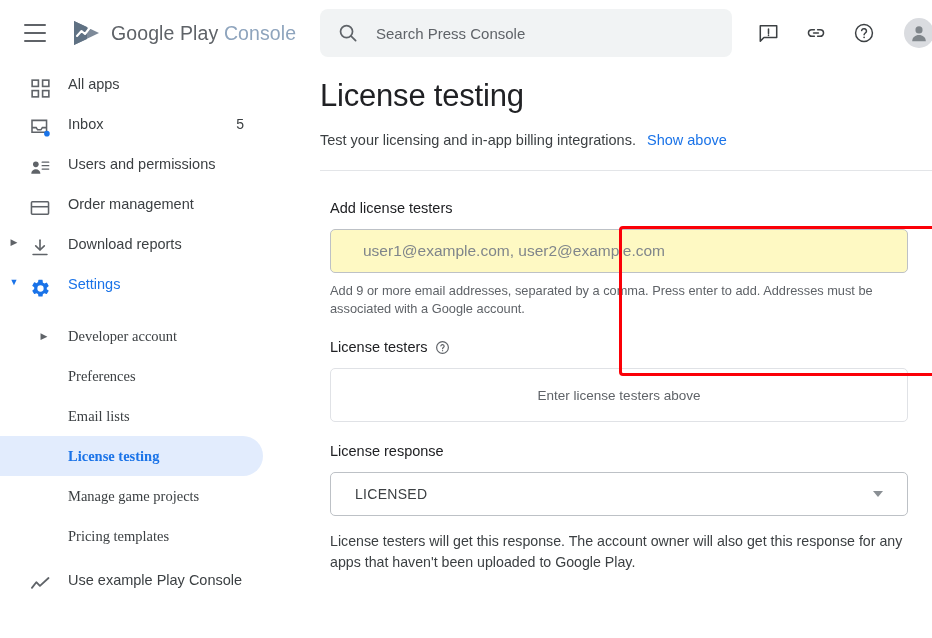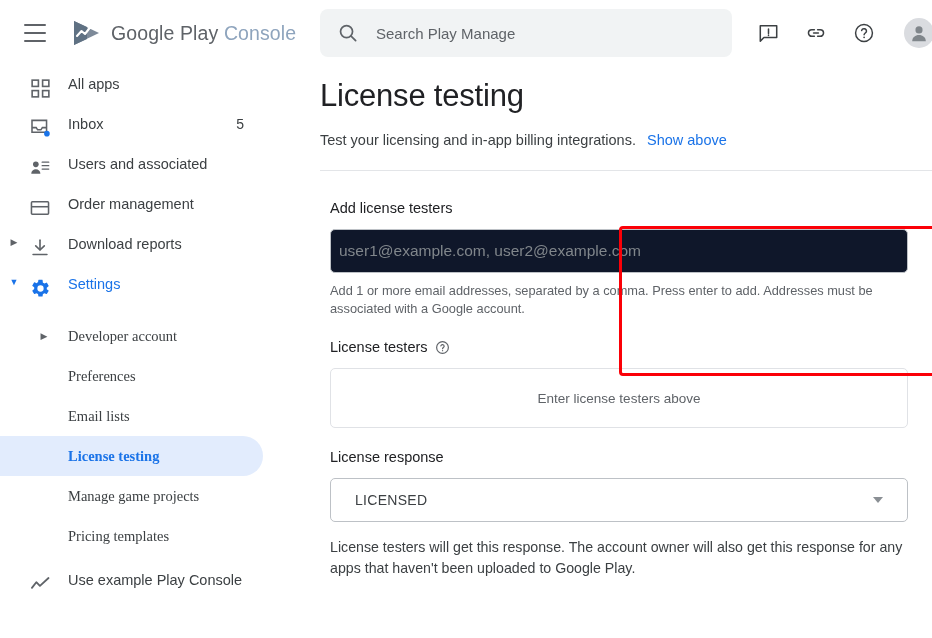--- a/index.html
+++ b/index.html
@@ -130,31 +130,31 @@
   .section { padding-left: 10px; }
   .field-label {
     font-size: 14.5px; color: #202124; display: flex; align-items: center; gap: 7px; text-align: center;
   }
   .help-ic { width: 15px; height: 15px; color: #5f6368; display:flex; cursor:pointer; }
 
   .text-input {
     margin-top: 13px;
     width: 578px; height: 44px;
     border: 1px solid #bdc1c6; border-radius: 5px;
-    display: flex; align-items: center; padding-left: 8px;
-    font-size: 15.5px; color: #80868b; cursor: text; background: #0f172a;
+    display: flex; align-items: center; padding-left: 32px;
+    font-size: 15.5px; color: #80868b; cursor: text; background: #fef9c3;
   }
   .hint {
     margin-top: 9px; width: 570px;
     font-size: 12.8px; color: #5f6368; line-height: 1.42;
   }
 
   .empty-box {
     margin-top: 13px;
-    width: 578px; height: 60px;
+    width: 578px; height: 54px;
     border: 1px solid #e0e2e6; border-radius: 5px;
     display: flex; align-items: center; justify-content: center;
     font-size: 13.5px; color: #5f6368; background: #fff;
   }
 
   .select {
     margin-top: 13px;
     width: 578px; height: 44px;
     border: 1px solid #bdc1c6; border-radius: 5px;
     display: flex; align-items: center; padding: 0 24px;
@@ -226,21 +226,21 @@
       </div>
 
       <div class="nav-item">
         <span class="ic">
           <svg width="20" height="20" viewBox="0 0 22 22" fill="none">
             <circle cx="6.4" cy="7" r="3.1" fill="currentColor"></circle>
             <path d="M1.4 17.4 c0 -3.2 2.3 -5 5 -5 c2.7 0 5 1.8 5 5 z" fill="currentColor"></path>
             <path d="M13.4 4.6 h7.2 M13.4 8.4 h7.2 M13.4 12.2 h7.2" stroke="currentColor" stroke-width="1.5" stroke-linecap="round"></path>
           </svg>
         </span>
-        <span class="lbl">Users and associated</span>
+        <span class="lbl">Users and permissions</span>
       </div>
 
       <div class="nav-item">
         <span class="ic">
           <svg width="20" height="20" viewBox="0 0 22 22" fill="none" stroke="currentColor" stroke-width="1.7">
             <rect x="1.6" y="4.2" width="18.8" height="13.6" rx="1"></rect>
             <path d="M1.6 9.6 h18.8"></path>
           </svg>
         </span>
         <span class="lbl">Order management</span>
@@ -305,21 +305,21 @@
   <section class="main">
 
     <div class="topbar">
       <div class="search">
         <span class="sicon">
           <svg width="20" height="20" viewBox="0 0 22 22" fill="none" stroke="currentColor" stroke-width="1.9" stroke-linecap="round">
             <circle cx="9.4" cy="9.4" r="6.6"></circle>
             <path d="M14.4 14.4 L19.4 19.4"></path>
           </svg>
         </span>
-        <span class="sph">Search Play Manage</span>
+        <span class="sph">Search Press Console</span>
       </div>
 
       <div class="topicons">
         <span class="ticon">
           <svg width="21" height="21" viewBox="0 0 22 22" fill="none" stroke="currentColor" stroke-width="1.6" stroke-linejoin="round">
             <path d="M2.4 2.8 h17.2 v12.4 h-13.4 l-3.8 3.8 z"></path>
             <path d="M11 6.4 v4.6" stroke-linecap="round"></path>
             <path d="M11 12.6 v0.6" stroke-linecap="round"></path>
           </svg>
         </span>
@@ -354,21 +354,21 @@
       </div>
       <div class="hr"></div>
 
       <div class="section" style="margin-top:29px;">
         <div class="field-label">
           <span>Add license testers</span>
         </div>
         <div class="text-input">
           <span>user1@example.com, user2@example.com</span>
         </div>
-        <div class="hint">Add 1 or more email addresses, separated by a comma. Press enter to add. Addresses must be associated with a Google account.</div>
+        <div class="hint">Add 9 or more email addresses, separated by a comma. Press enter to add. Addresses must be associated with a Google account.</div>
       </div>
 
       <div class="section" style="margin-top:21px;">
         <div class="field-label">
           <span>License testers</span>
           <span class="help-ic">
             <svg width="15" height="15" viewBox="0 0 24 24" fill="none" stroke="currentColor" stroke-width="1.9">
               <circle cx="12" cy="12" r="9.4"></circle>
               <path d="M9.4 9.4 a2.7 2.7 0 0 1 5.3 0.6 c0 1.8 -2.6 2.1 -2.6 3.8" stroke-linecap="round"></path>
               <circle cx="12.1" cy="17" r="1.05" fill="currentColor" stroke="none"></circle>

